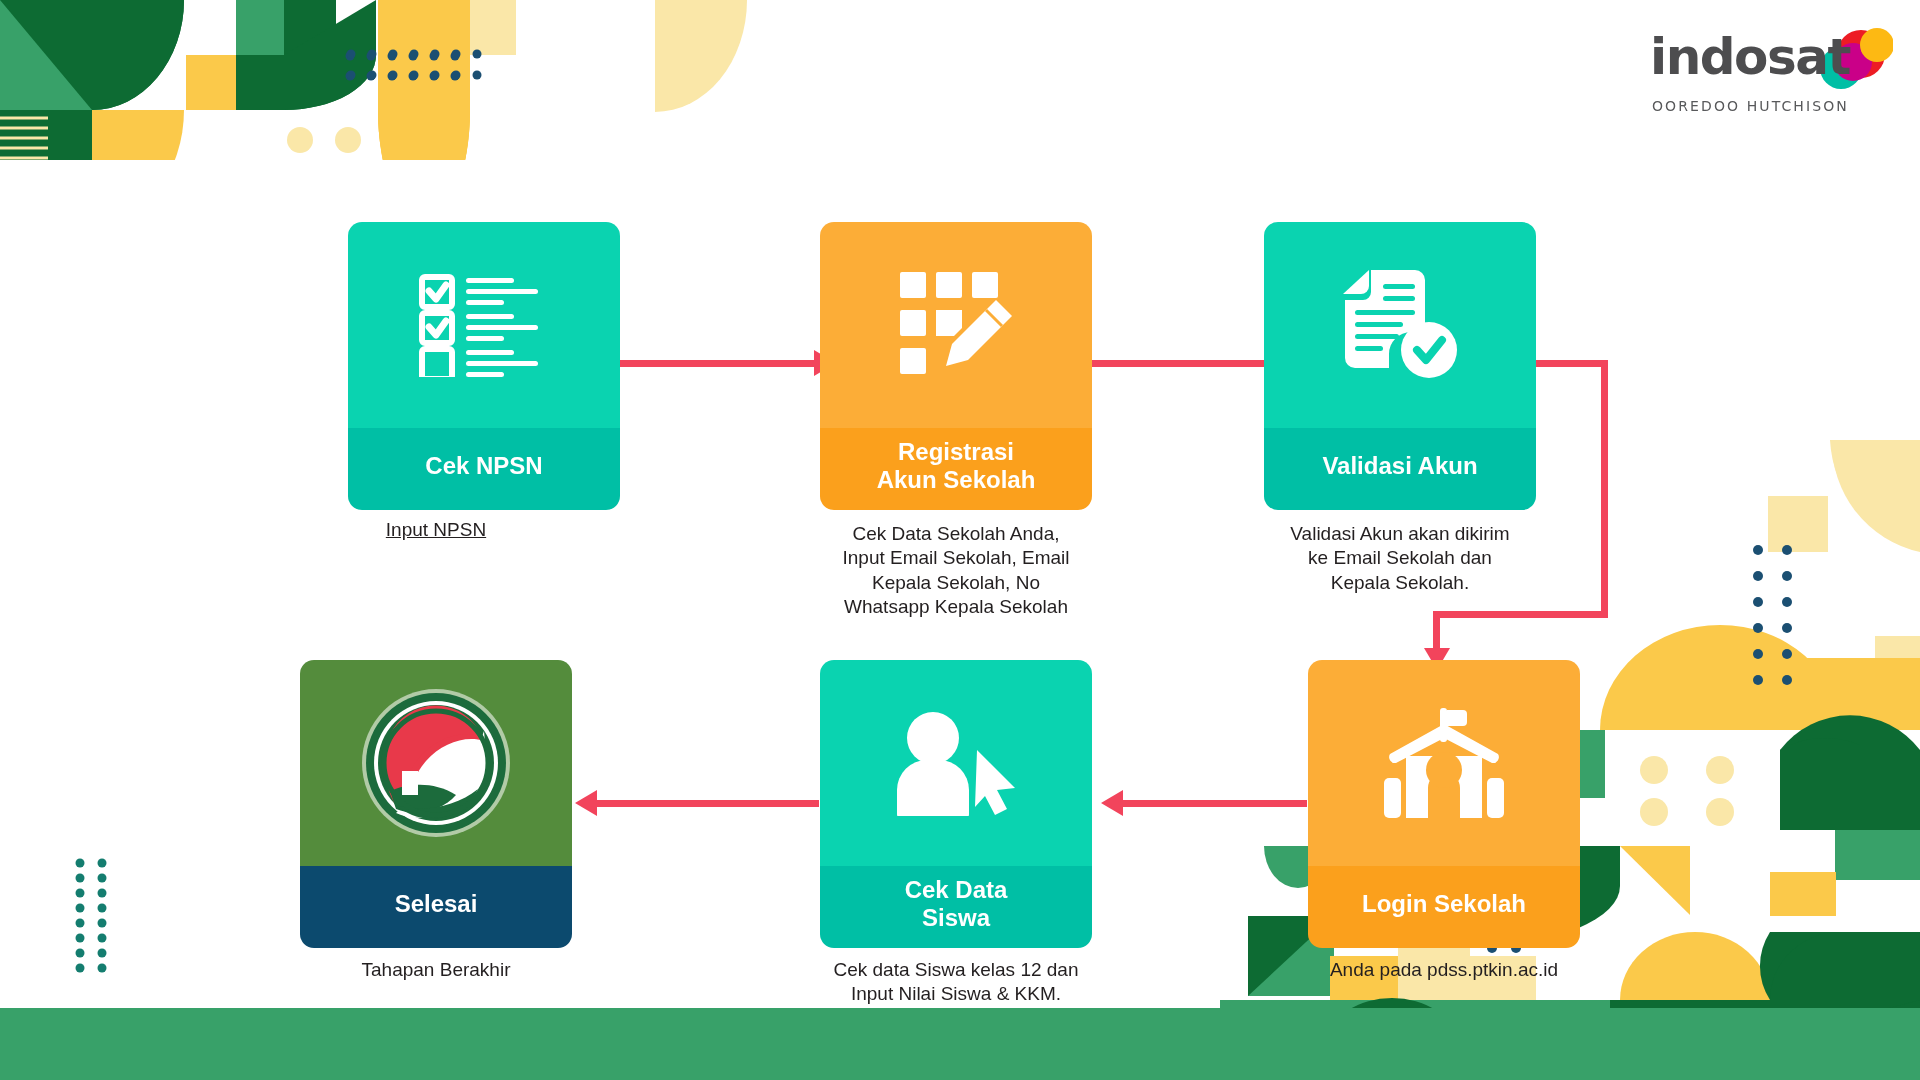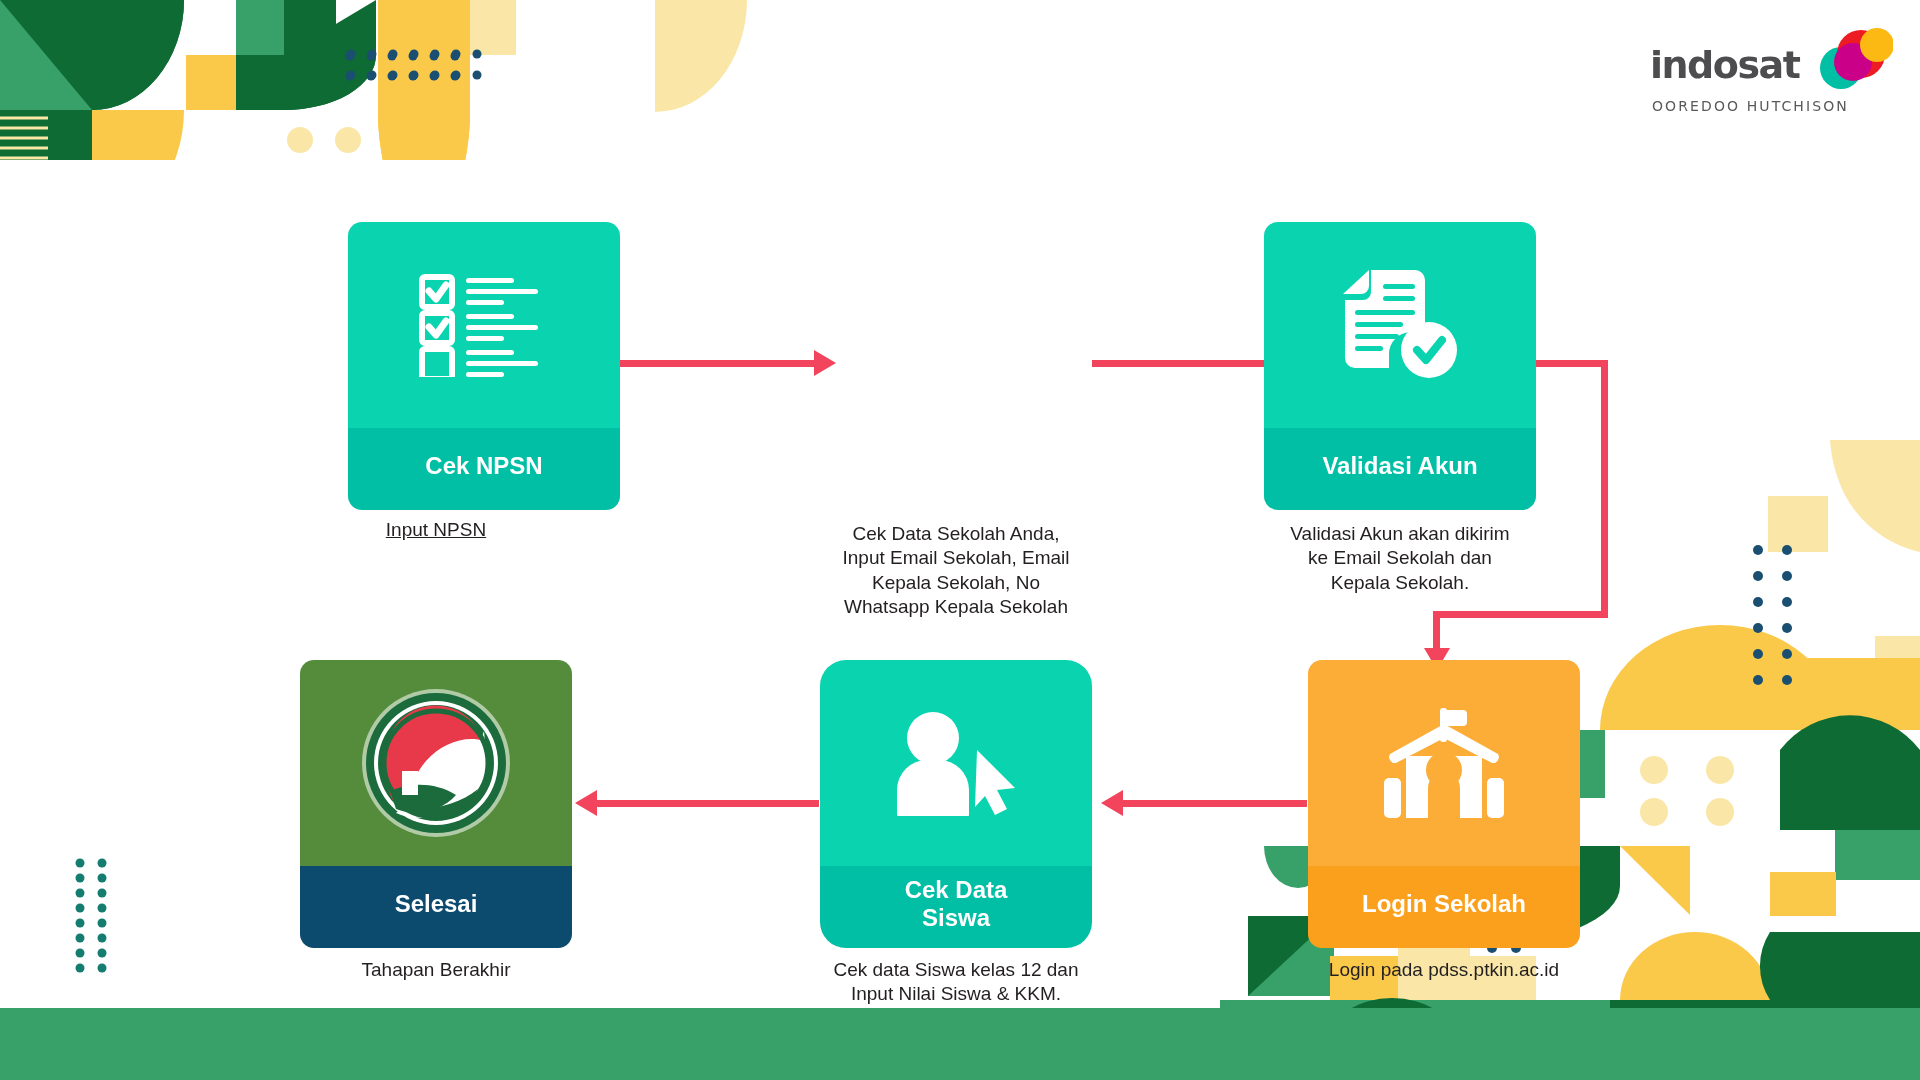--- a/index.html
+++ b/index.html
@@ -17,22 +17,22 @@
 
   
   .bottom-bar {
     position:absolute; left:0; bottom:0; width:1920px; height:72px;
     background:#38a169;
   }
 
   
   .logo { position:absolute; right:35px; top:30px; width:240px; height:86px; }
   .logo-word {
-    font-size:38px; font-weight:bold; color:#4d4d4f; letter-spacing:-1.5px;
-    line-height:1; position:absolute; left:5px; top:16px;
+    font-size:50px; font-weight:bold; color:#4d4d4f; letter-spacing:-1.5px;
+    line-height:1; position:absolute; left:5px; top:2px;
     font-family:"DejaVu Sans", sans-serif;
   }
   .logo-sub {
     position:absolute; left:7px; top:68px;
     font-size:14px; letter-spacing:2.1px; color:#58595b; font-weight:normal;
     font-family:"DejaVu Sans", sans-serif;
   }
   .logo-blobs { position:absolute; right:-8px; top:-4px; width:78px; height:66px; }
 
   
@@ -334,20 +334,39 @@
           <rect x="48" y="77" width="48" height="5" rx="2.5"></rect>
           <rect x="48" y="88" width="72" height="5" rx="2.5"></rect>
           <rect x="48" y="99" width="38" height="5" rx="2.5"></rect>
         </g>
       </svg>
     </div>
     <div class="card-title">Cek NPSN</div>
   </div>
   <div class="caption" style="left:300px; top:518px; width:272px;text-decoration:underline;">Input NPSN</div>
 
+  <div class="card orange" style="left:820px; top:222px;">
+    <div class="card-icon">
+      <svg width="112" height="106" viewBox="0 0 112 106">
+        <g fill="#ffffff">
+          <rect x="0" y="0" width="26" height="26" rx="2"></rect>
+          <rect x="36" y="0" width="26" height="26" rx="2"></rect>
+          <rect x="72" y="0" width="26" height="26" rx="2"></rect>
+          <rect x="0" y="38" width="26" height="26" rx="2"></rect>
+          <path d="M36,38 h26 v18 l-8,8 h-18 z"></path>
+          <rect x="0" y="76" width="26" height="26" rx="2"></rect>
+
+          <path d="M96,28 l16,16 -44,44 -22,6 6,-22 z"></path>
+          <path d="M86,38 l16,16" stroke="#fcad37" stroke-width="3"></path>
+        </g>
+      </svg>
+    </div>
+    <div class="card-title">Registrasi
+Akun Sekolah</div>
+  </div>
   <div class="caption" style="left:800px; top:522px; width:312px;">Cek Data Sekolah Anda,
 Input Email Sekolah, Email
 Kepala Sekolah, No
 Whatsapp Kepala Sekolah</div>
 
   <div class="card teal" style="left:1264px; top:222px;">
     <div class="card-icon">
       <svg width="118" height="110" viewBox="0 0 118 110">
         <g fill="#ffffff">
           <path d="M26,0 h48 a10,10 0 0 1 10,10 v58 h-58 a12,12 0 0 0 -12,12 v-58 z" fill="none"></path>
@@ -385,23 +404,23 @@
           <path d="M22,48 h76 v62 h-22 v-30 a16,16 0 0 0 -32,0 v30 h-22 z"></path>
           <circle cx="60" cy="62" r="18" fill="#fcad37"></circle>
 
           <rect x="0" y="70" width="17" height="40" rx="5"></rect>
           <rect x="103" y="70" width="17" height="40" rx="5"></rect>
         </g>
       </svg>
     </div>
     <div class="card-title">Login Sekolah</div>
   </div>
-  <div class="caption" style="left:1290px; top:958px; width:308px;">Login pada pdss.ptkin.ac.id</div>
-
-  <div class="card teal" style="left:820px; top:660px;border-radius:26px;">
+  <div class="caption" style="left:1290px; top:958px; width:308px;">Anda pada pdss.ptkin.ac.id</div>
+
+  <div class="card teal" style="left:820px; top:660px;">
     <div class="card-icon">
       <svg width="134" height="106" viewBox="0 0 134 106">
         <g fill="#ffffff">
           <circle cx="44" cy="28" r="26"></circle>
           <path d="M8,104 v-24 a30,30 0 0 1 30,-30 h12 a30,30 0 0 1 30,30 v24 a6,6 0 0 1 -6,6 h-60 a6,6 0 0 1 -6,-6 z"></path>
 
           <path d="M88,40 L126,78 L108,80 L118,99 L106,105 L96,86 L86,97 Z"></path>
         </g>
       </svg>
     </div>

